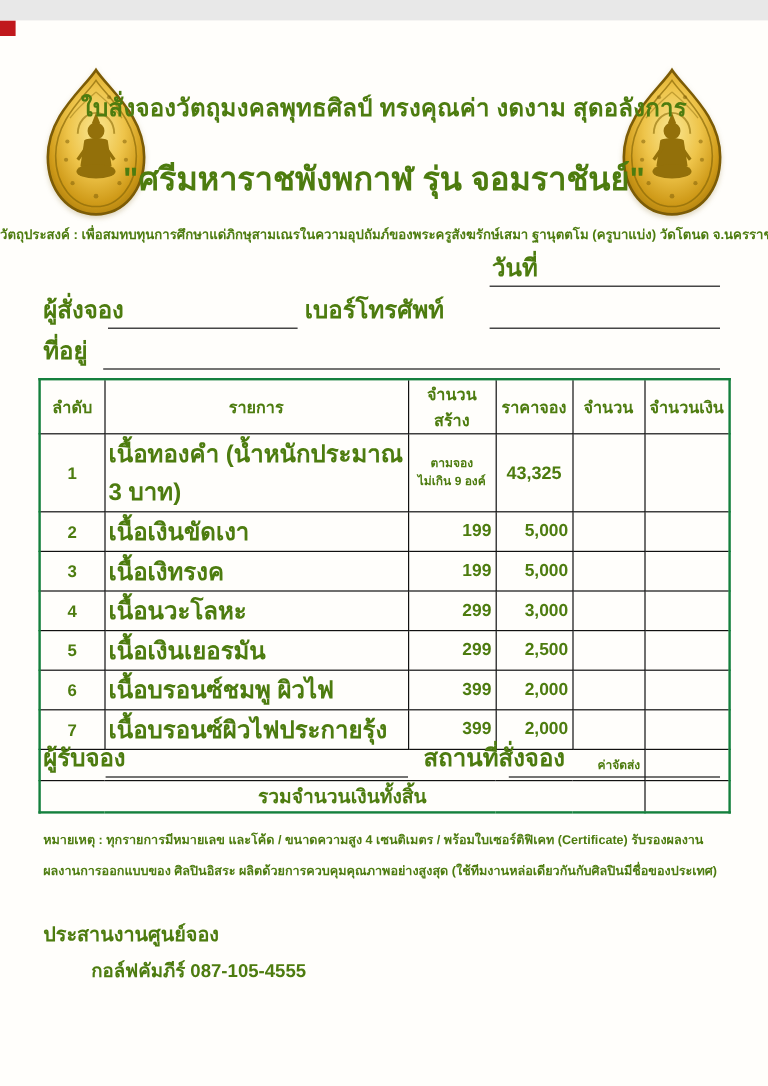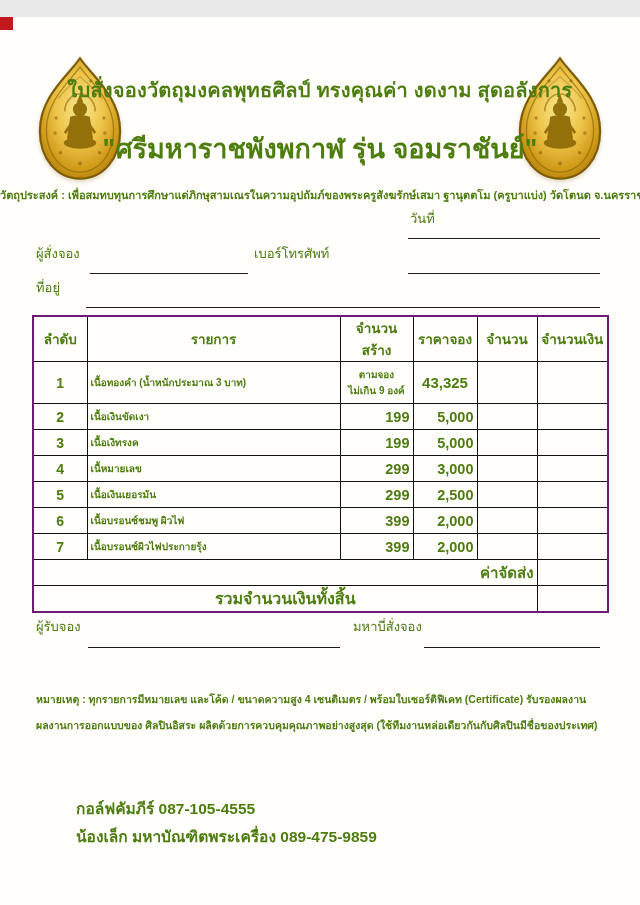--- a/index.html
+++ b/index.html
@@ -21,21 +21,21 @@
     text-align:center;font-size:20px;font-weight:700;letter-spacing:.2px;
   }
   .hdr-title{
     position:absolute;top:110px;left:0;right:0;
     text-align:center;font-size:27px;font-weight:700;
   }
   .purpose{
     position:absolute;top:169px;left:0;right:0;
     text-align:center;font-size:11px;font-weight:700;white-space:nowrap;
   }
-  .lbl{position:absolute;font-size:13px;font-weight:400;line-height:1.3;}
+  .lbl{position:absolute;font-size:20px;font-weight:700;line-height:1.3;}
   .blank-line{position:absolute;height:0;border-bottom:1.6px solid #1a1a1a;}
   
   .f-date-lbl{left:410px;top:194px;}
   .f-date-line{left:408px;top:221px;width:192px;}
   .f-orderer-lbl{left:36px;top:229px;}
   .f-orderer-line{left:90px;top:256px;width:158px;}
   .f-phone-lbl{left:254px;top:229px;}
   .f-phone-line{left:408px;top:256px;width:192px;}
   .f-address-lbl{left:36px;top:263px;}
   .f-address-line{left:86px;top:290px;width:514px;}
@@ -44,31 +44,31 @@
     position:absolute;left:32px;top:298px;
     border-collapse:collapse;table-layout:fixed;
     width:575px;
   }
   table.order th,table.order td{
     border:1.6px solid #111;
     padding:0 3px;
     font-weight:700;
     overflow:hidden;
   }
-  table.order{border:2px solid #701a75;}
+  table.order{border:2px solid #15803d;}
   table.order th{font-size:13.5px;text-align:center;height:28px;padding:0 1px;}
   tr.row-main{height:42px;}
   tr.row-std{height:26px;}
   td.no-cell{text-align:center;font-size:14px;}
-  td.item-cell{font-size:10px;padding-left:5px;}
+  td.item-cell{font-size:20px;padding-left:5px;}
   td.num-cell{text-align:right;font-size:14.5px;padding-right:5px;}
   td.center-cell{text-align:center;font-size:15px;}
   td.made-cell-small{text-align:center;font-size:10px;line-height:1.55;padding:2px 1px;}
   tr.row-fee{height:26px;}
-  td.fee-label-cell{text-align:right;font-size:15px;padding-right:6px;}
+  td.fee-label-cell{text-align:right;font-size:10px;padding-right:6px;}
   tr.row-total{height:24px;}
   td.total-label-cell{text-align:center;font-size:16px;}
   
   .s-receiver-lbl{left:36px;top:602px;}
   .s-receiver-line{left:88px;top:630px;width:252px;}
   .s-place-lbl{left:353px;top:602px;}
   .s-place-line{left:424px;top:630px;width:176px;}
   
   .note{position:absolute;left:36px;font-size:10.5px;font-weight:700;white-space:nowrap;}
   .note-1{top:674px;}
@@ -181,21 +181,21 @@
     <tr class="row-std">
       <td class="no-cell">3</td>
       <td class="item-cell">เนื้อเงิทรงค</td>
       <td class="num-cell">199</td>
       <td class="num-cell">5,000</td>
       <td></td>
       <td></td>
     </tr>
     <tr class="row-std">
       <td class="no-cell">4</td>
-      <td class="item-cell">เนื้หมายเลข</td>
+      <td class="item-cell">เนื้อนวะโลหะ</td>
       <td class="num-cell">299</td>
       <td class="num-cell">3,000</td>
       <td></td>
       <td></td>
     </tr>
     <tr class="row-std">
       <td class="no-cell">5</td>
       <td class="item-cell">เนื้อเงินเยอรมัน</td>
       <td class="num-cell">299</td>
       <td class="num-cell">2,500</td>
@@ -225,22 +225,22 @@
     <tr class="row-total">
       <td class="total-label-cell" colspan="5">รวมจำนวนเงินทั้งสิ้น</td>
       <td></td>
     </tr>
   </tbody>
     </table>
 
   <div class="lbl s-receiver-lbl">ผู้รับจอง</div>
   <div class="blank-line s-receiver-line"></div>
 
-  <div class="lbl s-place-lbl">มหาบี่สั่งจอง</div>
+  <div class="lbl s-place-lbl">สถานที่สั่งจอง</div>
   <div class="blank-line s-place-line"></div>
 
   <div class="note note-1">หมายเหตุ :  ทุกรายการมีหมายเลข และโค้ด / ขนาดความสูง 4 เซนติเมตร / พร้อมใบเซอร์ติฟิเคท (Certificate) รับรองผลงาน</div>
   <div class="note note-2">ผลงานการออกแบบของ ศิลปินอิสระ ผลิตด้วยการควบคุมคุณภาพอย่างสูงสุด  (ใช้ทีมงานหล่อเดียวกันกับศิลปินมีชื่อของประเทศ)</div>
 
+  <div class="contact-h">ประสานงานศูนย์จอง</div>
   <div class="contact-l contact-1">กอล์ฟคัมภีร์ 087-105-4555</div>
-  <div class="contact-l contact-2">น้องเล็ก มหาบัณฑิตพระเครื่อง 089-475-9859</div>
 
 </div>
 
 </body></html>

